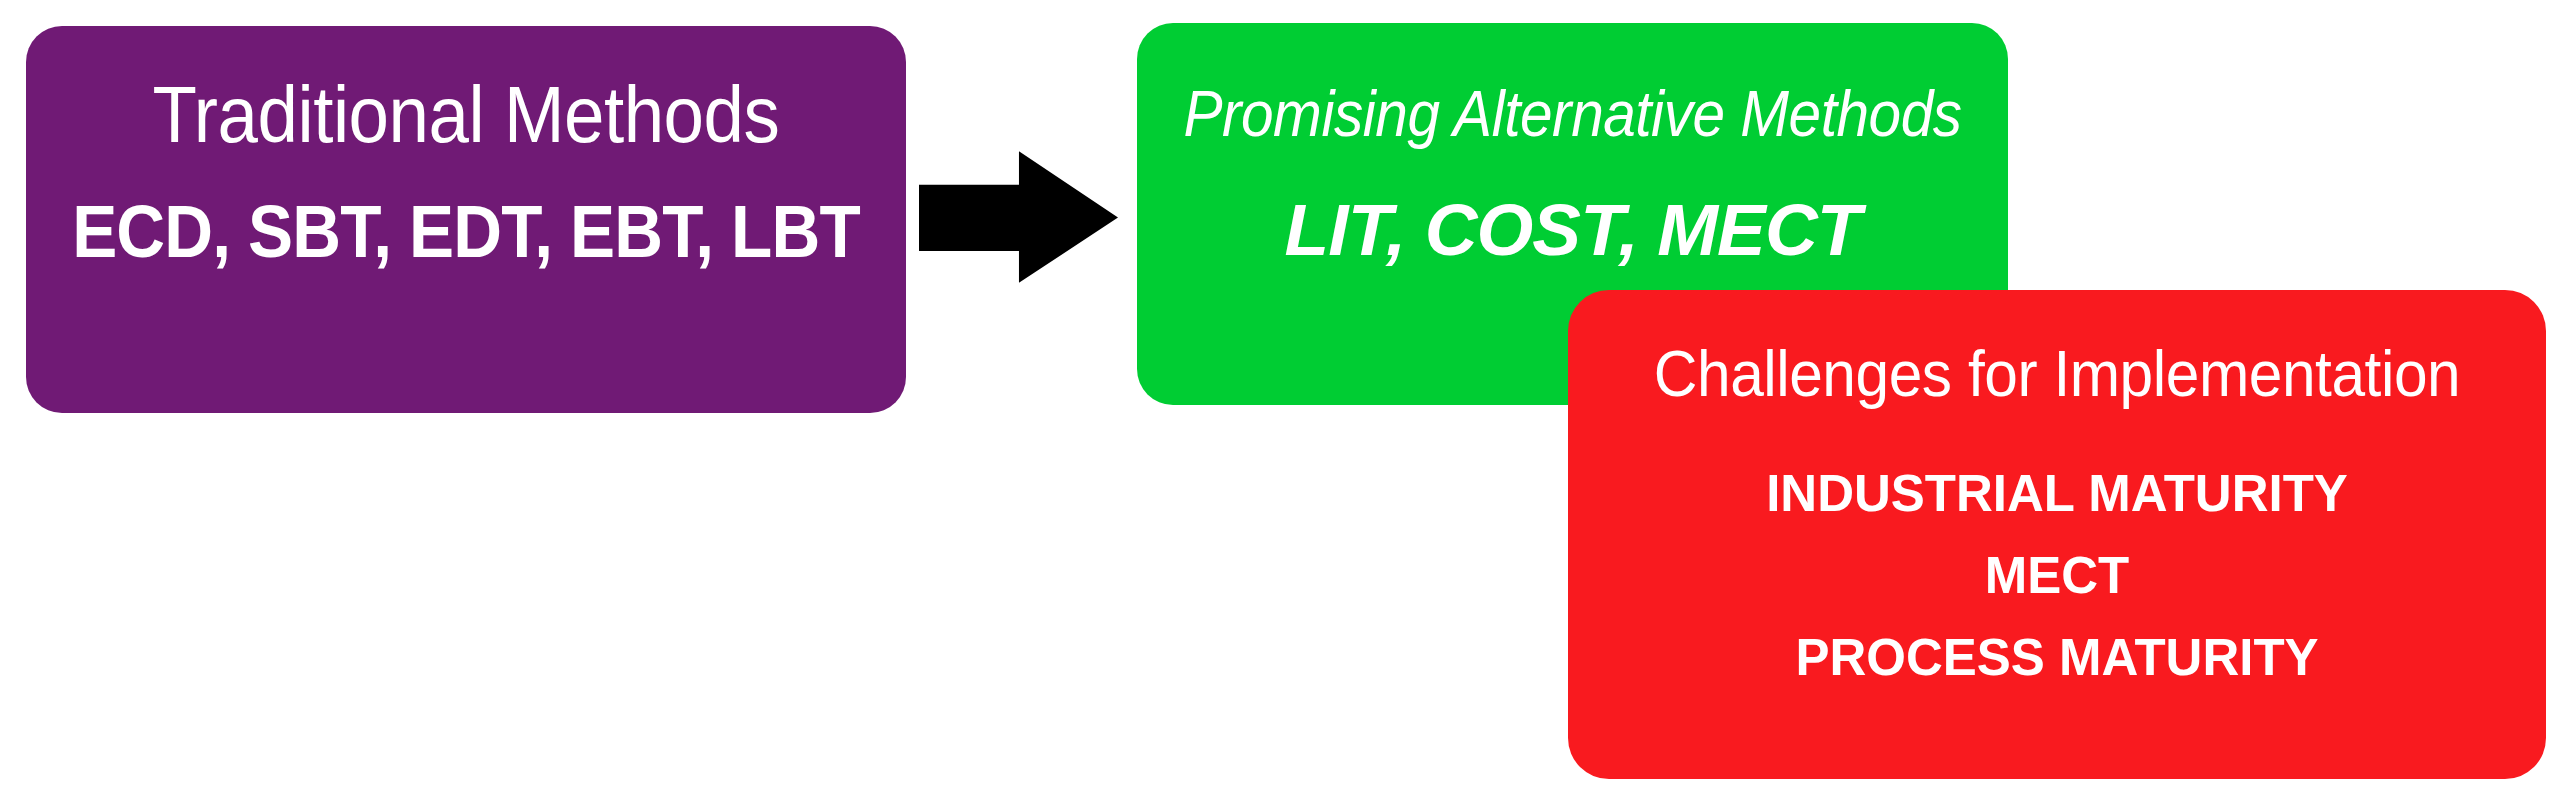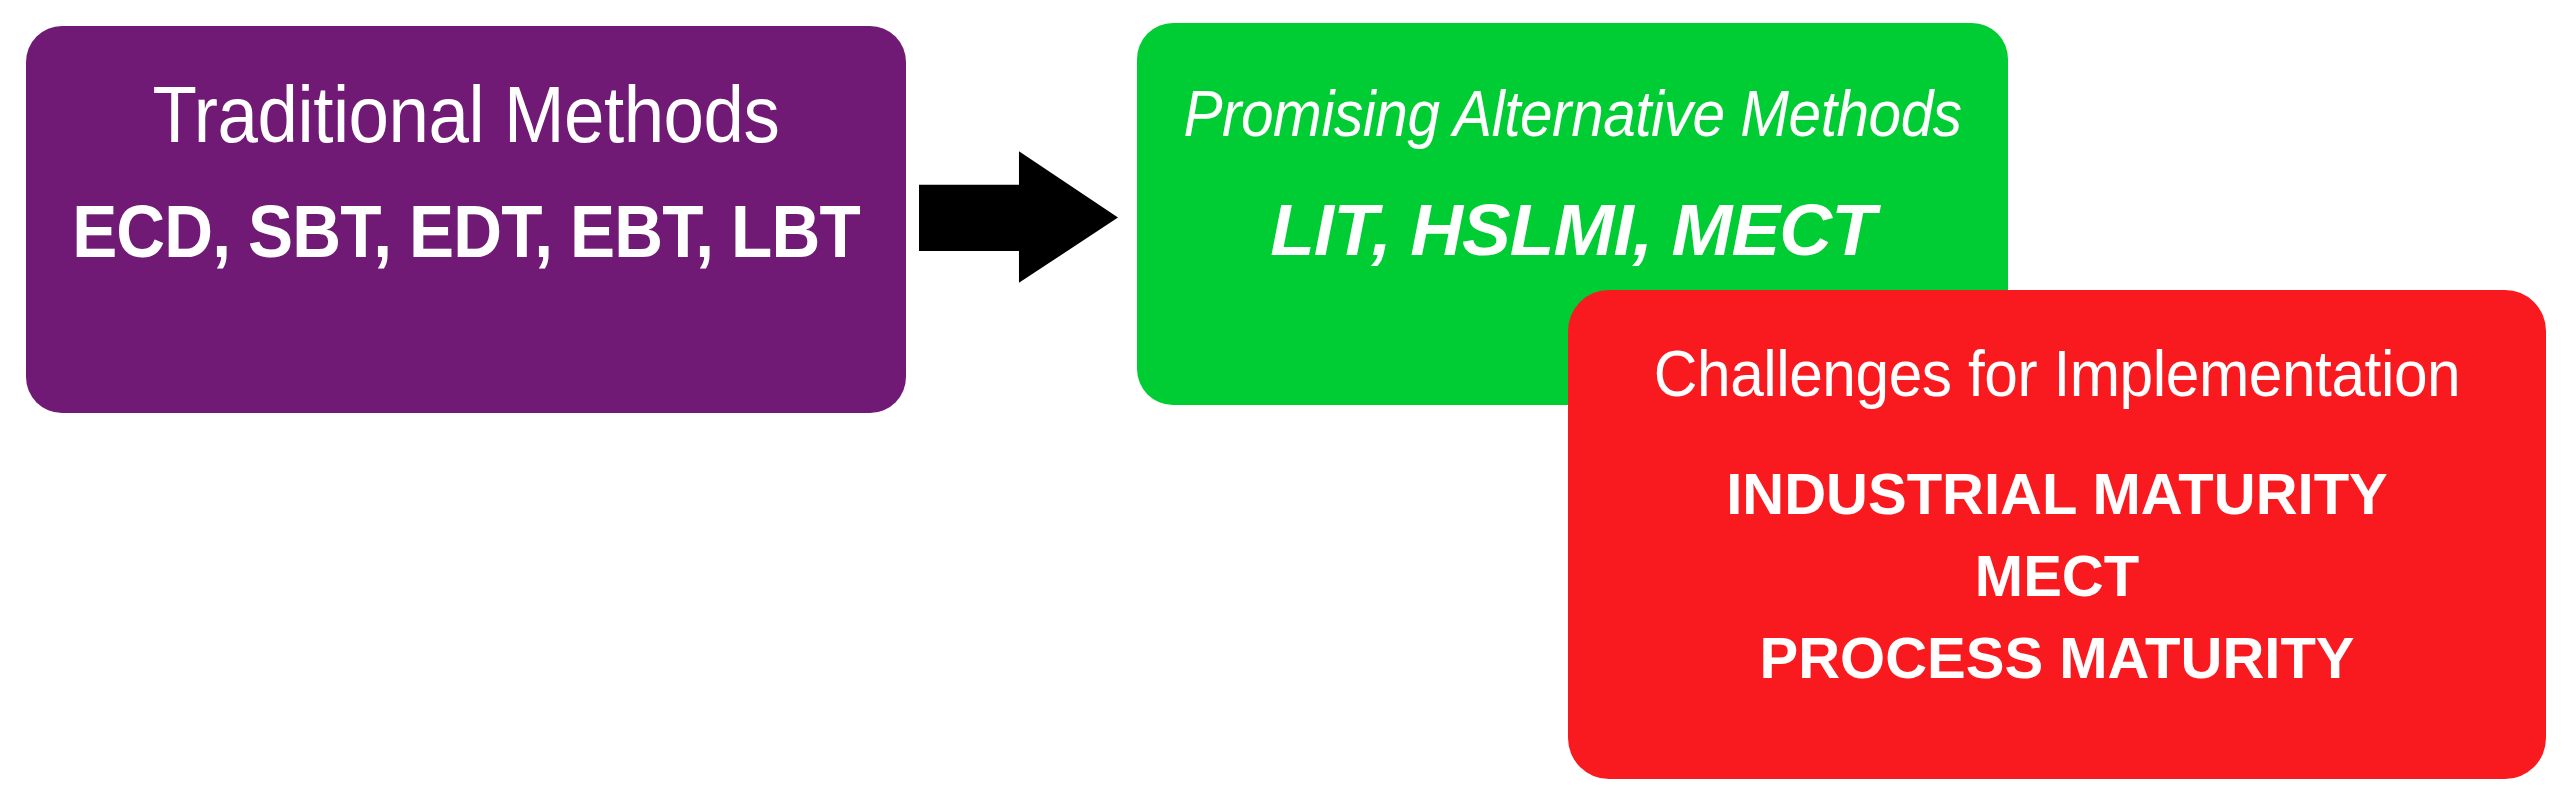--- a/index.html
+++ b/index.html
@@ -60,21 +60,21 @@
   .box-challenges {
     left: 1568px; top: 290px;
     width: 978px; height: 489px;
     border-radius: 41px;
     padding-top: 31px;
     z-index: 2;
   }
   .box-challenges .box-title { font-size: 65px; transform: scaleX(0.93); }
   .box-challenges .challenge-lines { margin-top: 27px; }
   .box-challenges .box-strong {
-    font-size: 58px;
+    font-size: 51px;
     line-height: 82px;
     letter-spacing: 0;
   }
   
   .arrow-wrap {
     position: absolute;
     left: 919px; top: 151px;
     width: 199px; height: 132px;
     z-index: 1;
   }
@@ -91,21 +91,21 @@
   </div>
 
   <div class="arrow-wrap" style="color: rgb(0, 0, 0);">
     <svg viewBox="0 0 213 141" xmlns="http://www.w3.org/2000/svg" aria-hidden="true">
       <polygon points="0,36 107,36 107,0 213,71 107,141 107,107 0,107" fill="currentColor"></polygon>
     </svg>
   </div>
 
   <div class="box box-alternative" style="background-color: rgb(0, 205, 51); color: rgb(255, 255, 255); font-style: italic;">
     <span class="box-title">Promising Alternative Methods</span>
-    <span class="box-strong">LIT, HSLMI, MECT</span>
+    <span class="box-strong">LIT, COST, MECT</span>
   </div>
 
   <div class="box box-challenges" style="background-color: rgb(249, 26, 31); color: rgb(255, 255, 255);">
     <span class="box-title">Challenges for Implementation</span>
     <div class="challenge-lines">
       <span class="box-strong">INDUSTRIAL MATURITY</span>
       <span class="box-strong">MECT</span>
       <span class="box-strong">PROCESS MATURITY</span>
     </div>
   </div>

